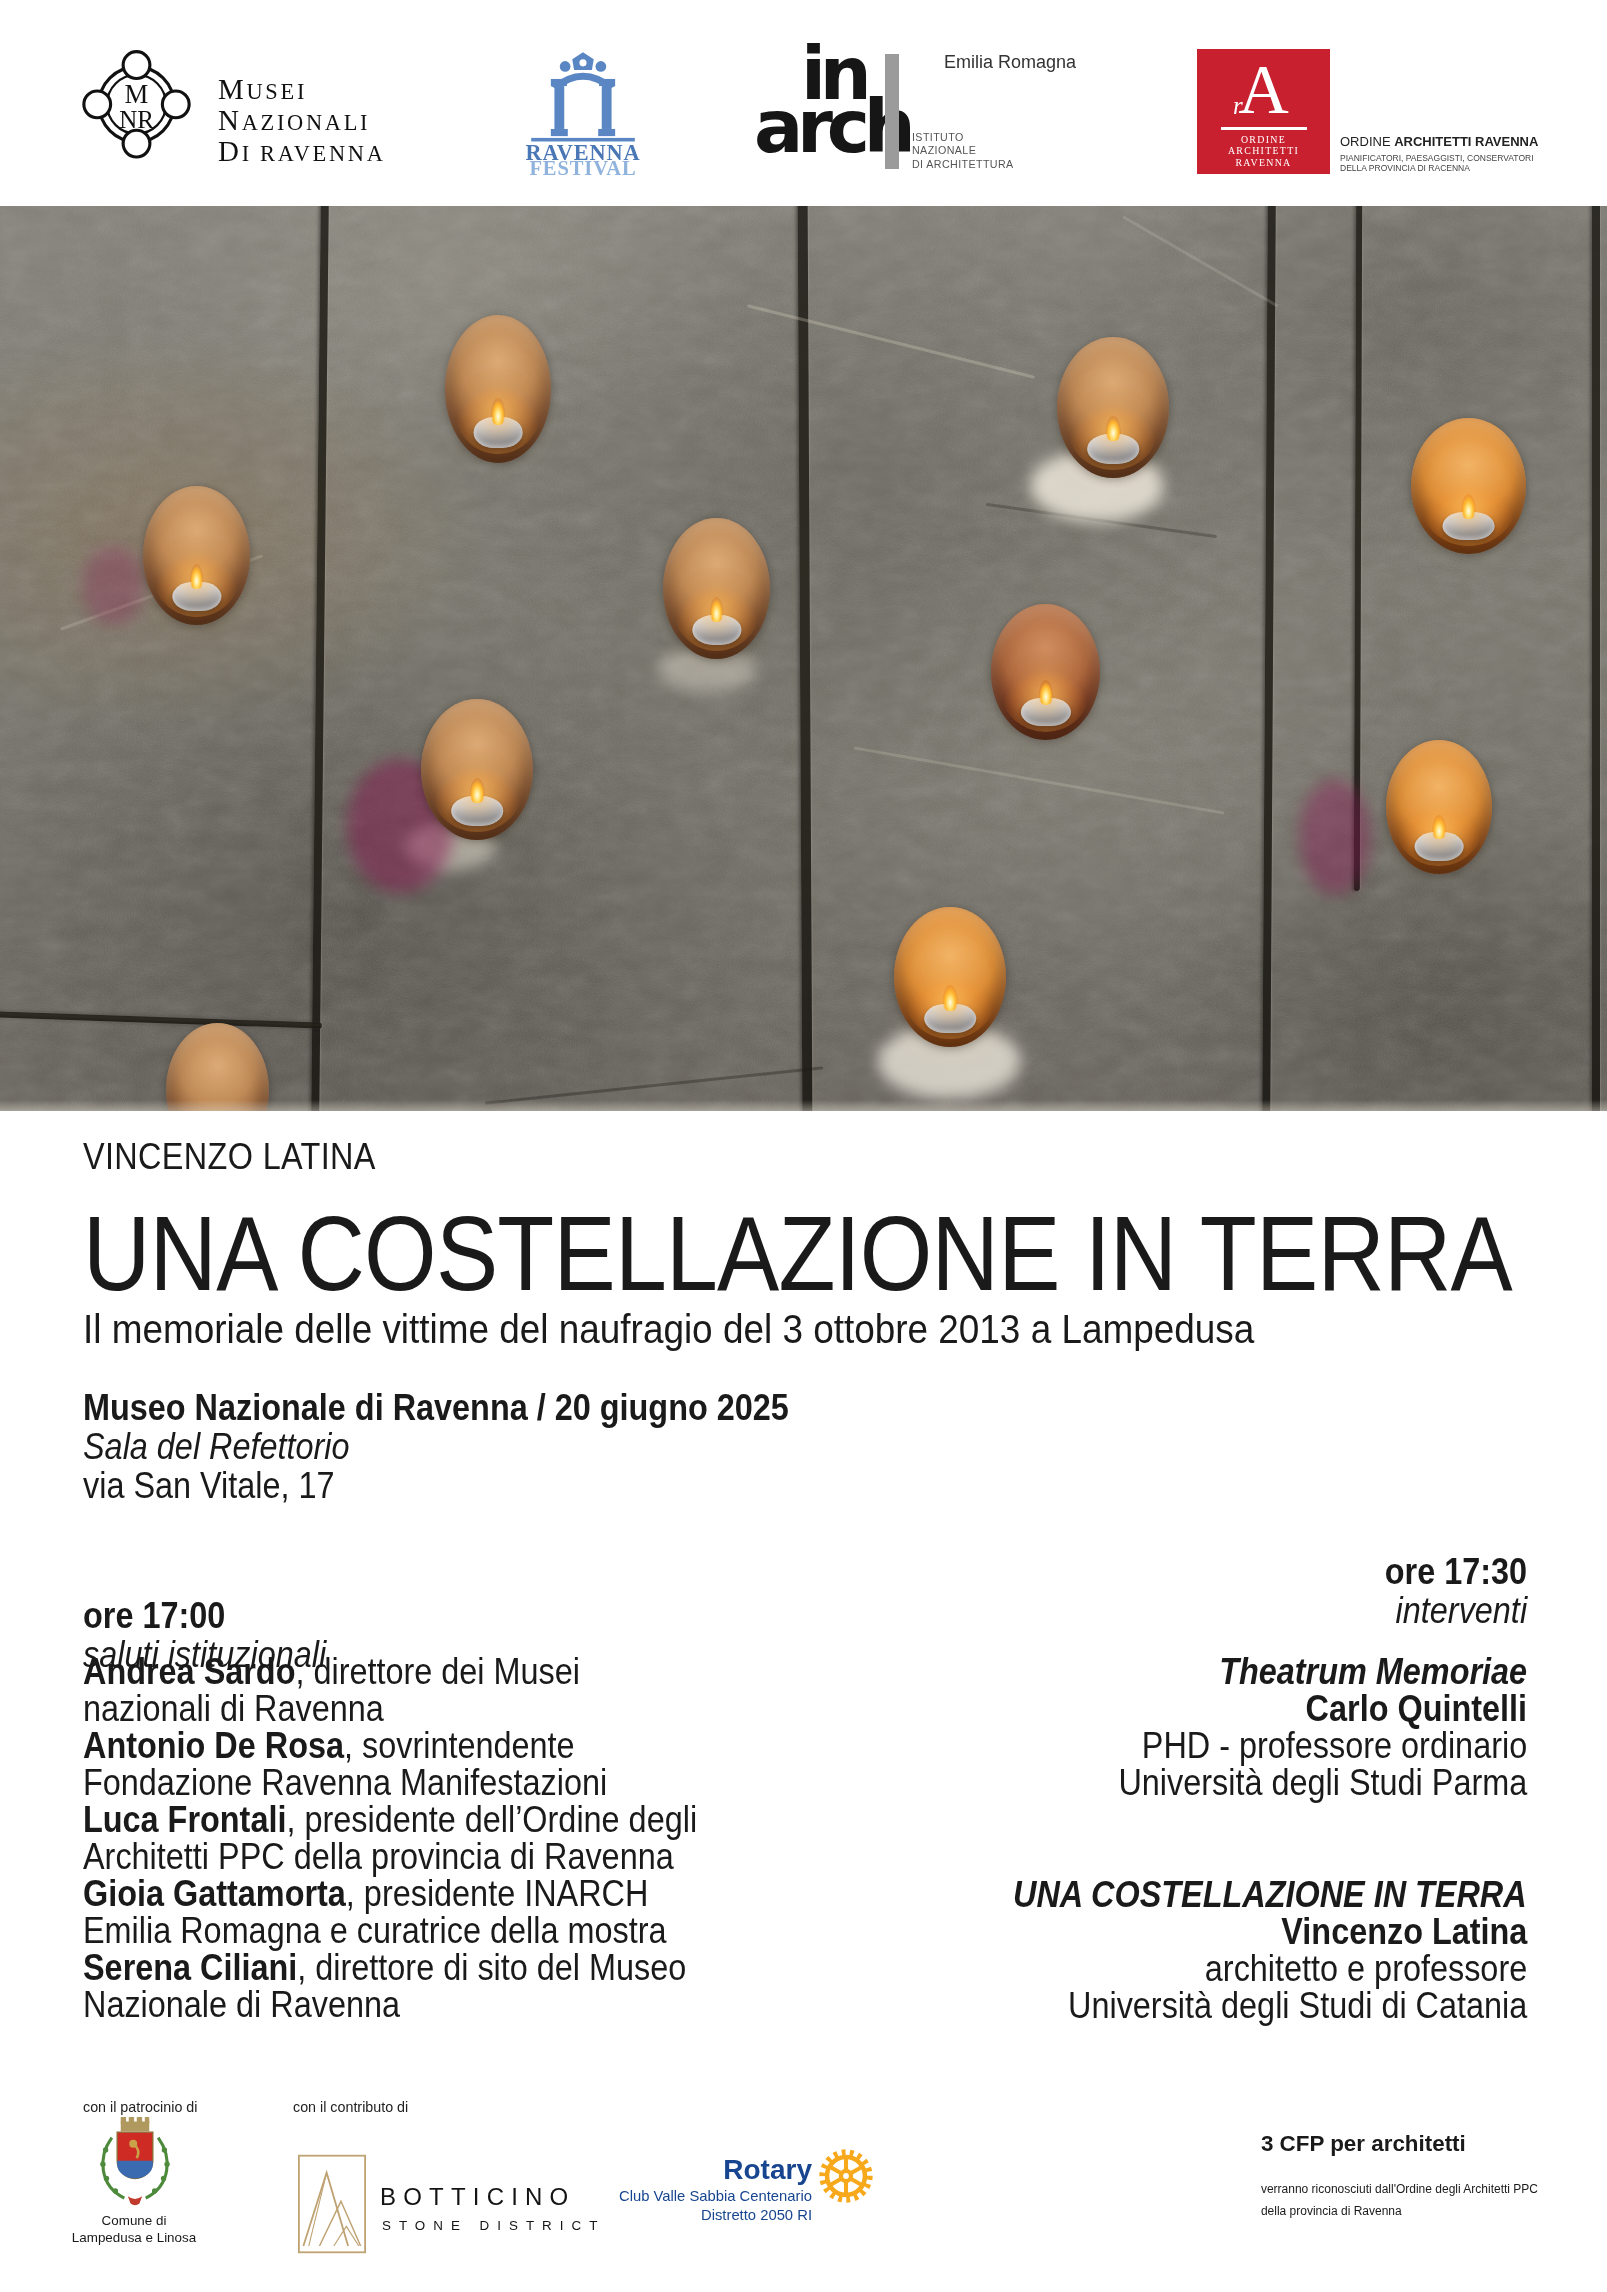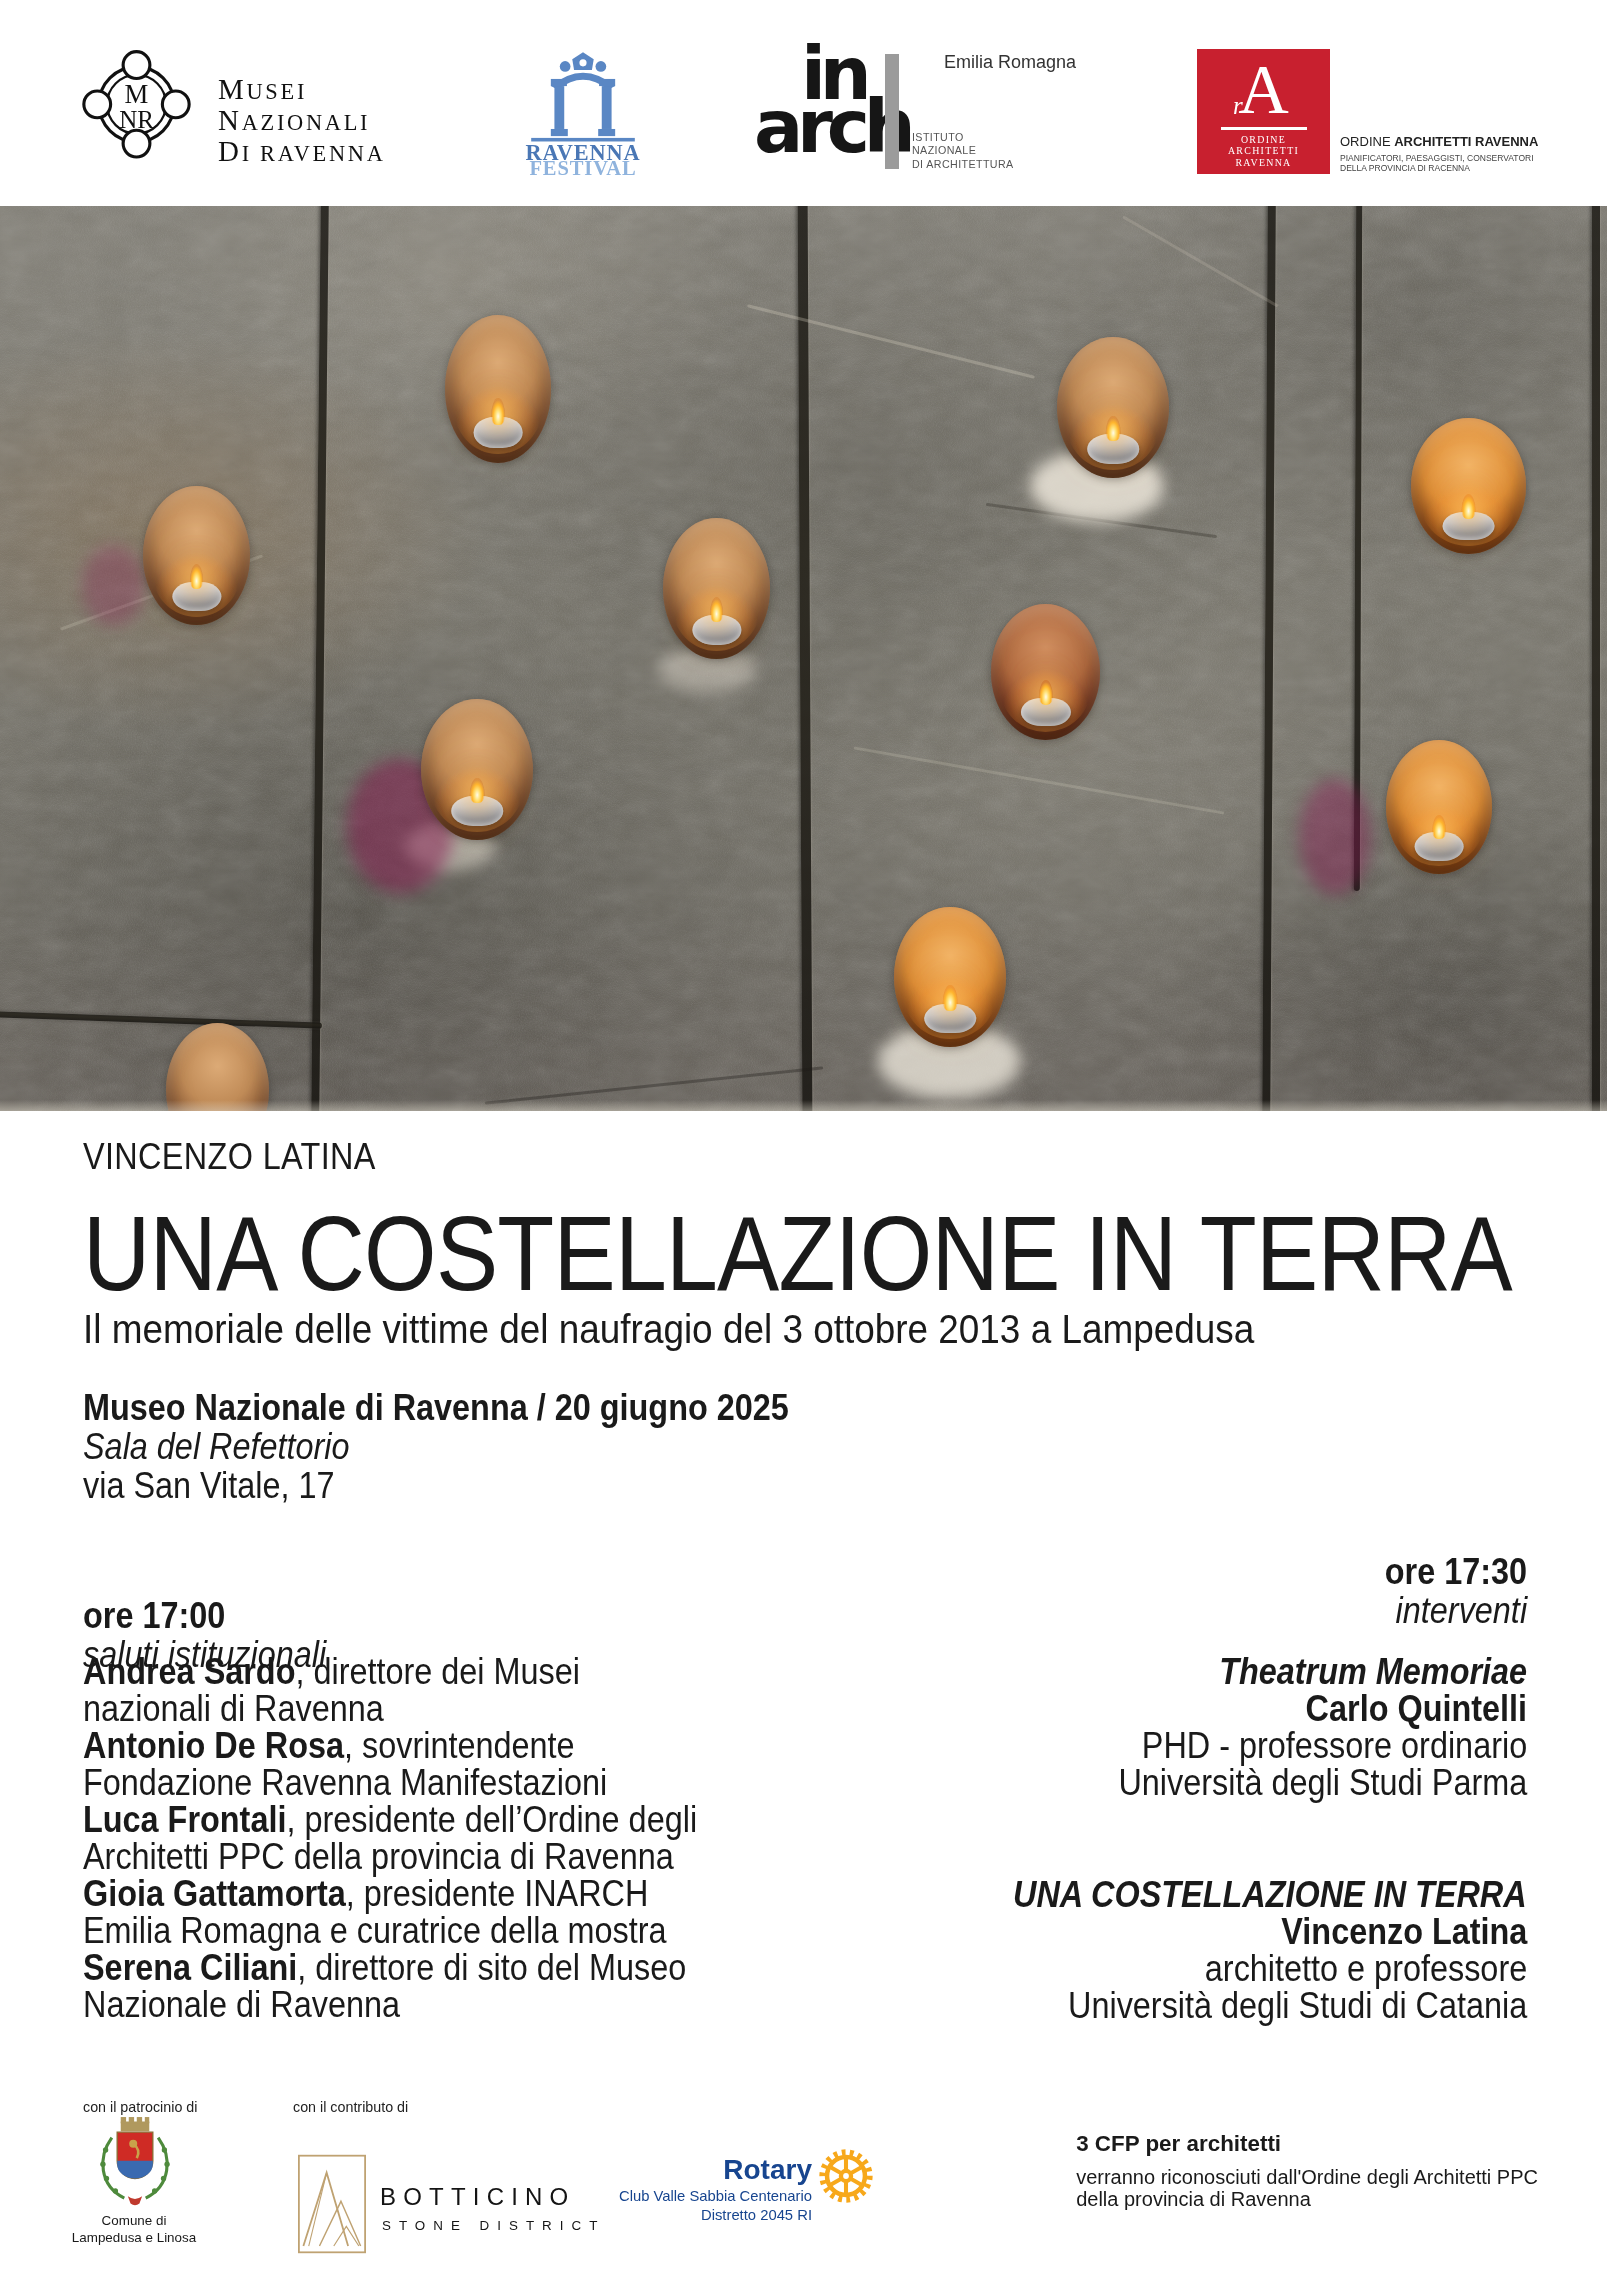--- a/index.html
+++ b/index.html
@@ -86,21 +86,21 @@
   .foot-label{position:absolute;top:2087px;font-size:14.3px;color:#222;margin-top:12px;}
   .comune-text{position:absolute;left:49px;top:2212px;width:170px;text-align:center;font-size:13.4px;line-height:17px;}
   .bott-name{position:absolute;left:380px;top:2183px;font-size:24px;letter-spacing:7.2px;color:#141414;}
   .bott-sub{position:absolute;left:382px;top:2218px;font-size:13.4px;letter-spacing:8px;color:#141414;}
   .rotary-box{position:absolute;left:584px;top:2155px;width:228px;text-align:right;color:#17458f;}
   .rotary-name{font-size:28px;font-weight:bold;line-height:29px;}
   .rotary-l1{font-size:14.8px;line-height:19px;margin-top:2.7px;}
   .rotary-l2{font-size:14.8px;line-height:19px;}
   .cfp{position:absolute;right:70px;top:2131px;text-align:left;}
   .cfp-bold{font-size:22.4px;font-weight:bold;}
-  .cfp-lines{margin-top:10px;font-size:20px;line-height:21.5px;white-space:pre-line;}
+  .cfp-lines{margin-top:22px;font-size:12px;line-height:21.5px;white-space:pre-line;}
 </style>
 </head>
 <body>
 
 <div class="poster">
 
   <div class="abs" style="left:0;top:0;width:1608px;height:206px;">
 
     <svg class="abs" style="left:82px;top:49px;" width="109" height="116" viewBox="0 0 122 130">
       <circle cx="61" cy="62" r="42" fill="none" stroke="#111" stroke-width="3.5"></circle>
@@ -345,21 +345,21 @@
     <polyline points="26,104 50,54 72,104" fill="none" stroke="#bfa272" stroke-width="1.6"></polyline>
     <polyline points="42,104 56,82 70,104" fill="none" stroke="#bfa272" stroke-width="1.3"></polyline>
     <line x1="34" y1="22" x2="14" y2="104" stroke="#bfa272" stroke-width="1.2"></line>
   </svg>
   <div class="bott-name">BOTTICINO</div>
   <div class="bott-sub">STONE DISTRICT</div>
 
   <div class="rotary-box">
     <div class="rotary-name">Rotary</div>
     <div class="rotary-l1">Club Valle Sabbia Centenario</div>
-    <div class="rotary-l2">Distretto 2045 RI</div>
+    <div class="rotary-l2">Distretto 2050 RI</div>
   </div>
   <svg class="abs" style="left:818px;top:2148px;" width="56" height="56" viewBox="0 0 62 62">
     <circle cx="31" cy="31" r="26" fill="none" stroke="#f7a81b" stroke-width="7" stroke-dasharray="4.2 4.8"></circle>
     <circle cx="31" cy="31" r="21" fill="none" stroke="#f7a81b" stroke-width="5"></circle>
     <g stroke="#f7a81b" stroke-width="4.5">
       <line x1="31" y1="12" x2="31" y2="50"></line>
       <line x1="14.5" y1="21.5" x2="47.5" y2="40.5"></line>
       <line x1="14.5" y1="40.5" x2="47.5" y2="21.5"></line>
     </g>
     <circle cx="31" cy="31" r="8" fill="#f7a81b"></circle>

